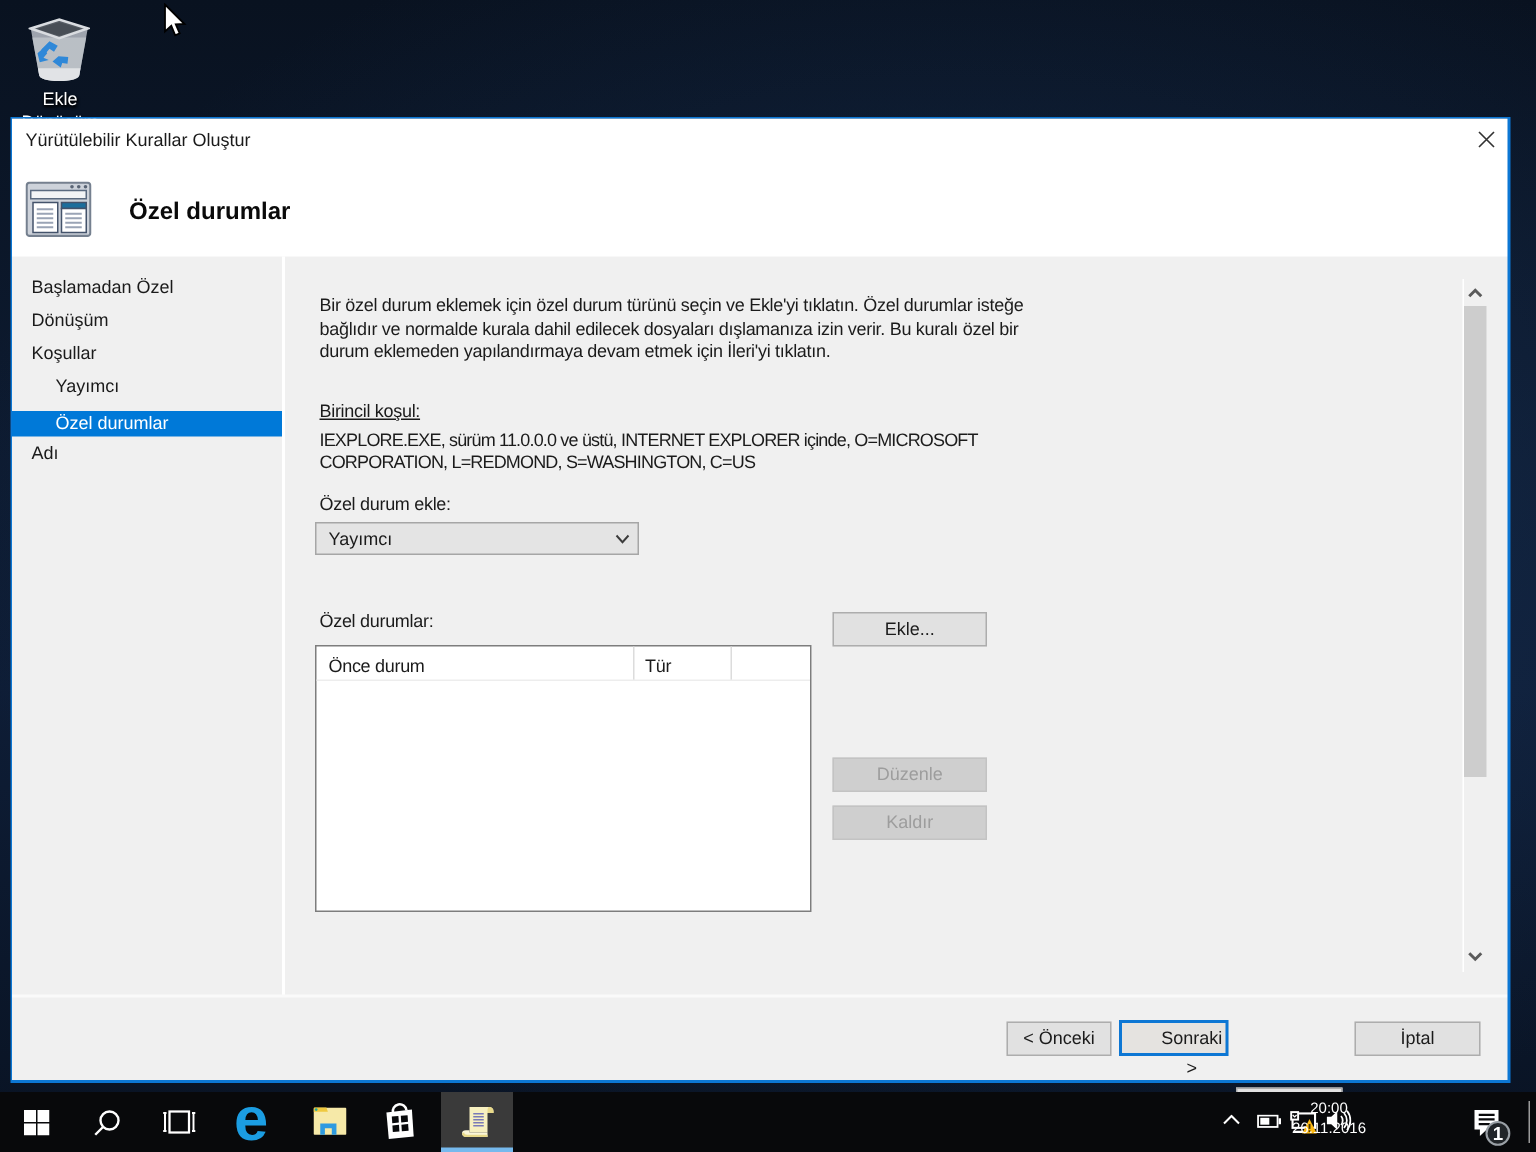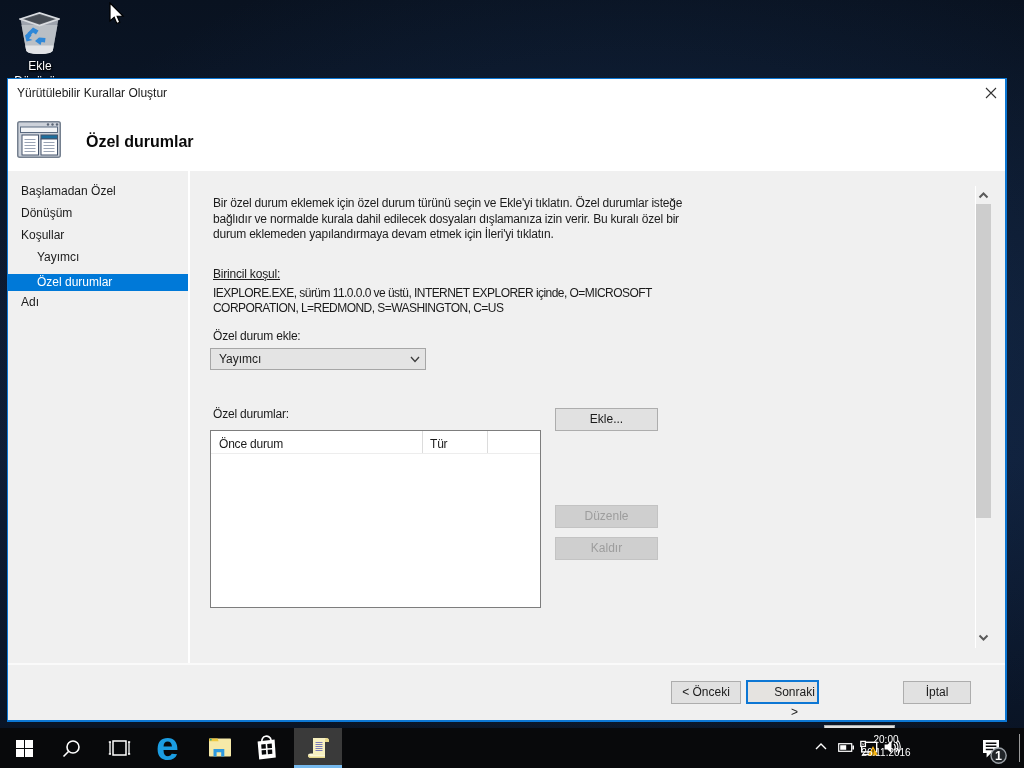--- a/index.html
+++ b/index.html
@@ -135,21 +135,21 @@
       <path d="M1.5 6.5 L5.5 2.5 L9.5 6.5" fill="none" stroke="#5a5a5a" stroke-width="2"></path>
     </svg>
   <svg class="abs" style="left:978px; top:633px;" width="11" height="9" viewBox="0 0 11 9">
       <path d="M1.5 2.5 L5.5 6.5 L9.5 2.5" fill="none" stroke="#5a5a5a" stroke-width="2"></path>
     </svg>
 
   <div class="abs" id="hsep"></div>
   <div class="abs btn fbtn" style="left:671px; width:70px;">&lt; Önceki</div>
   <div class="abs" id="bnext">Sonraki &gt;</div>
   <div class="abs btn fbtn" style="left:824px; width:71px;margin-top:44px;">Oluştur</div>
-  <div class="abs btn fbtn" style="left:903px; width:68px;">İptal</div>
+  <div class="abs btn fbtn" style="left:903px; width:84px;">İptal</div>
 
   <div class="abs" id="dlgborder"></div>
 
   <div class="abs" id="taskbar"></div>
   <div class="abs" id="activeapp"></div>
 
   <svg class="abs" style="left:16px; top:740px; z-index:51;" width="17" height="17" viewBox="0 0 17 17">
     <g fill="#ffffff">
         <rect x="0" y="0" width="8" height="8"></rect>
         <rect x="9" y="0" width="8" height="8"></rect>

